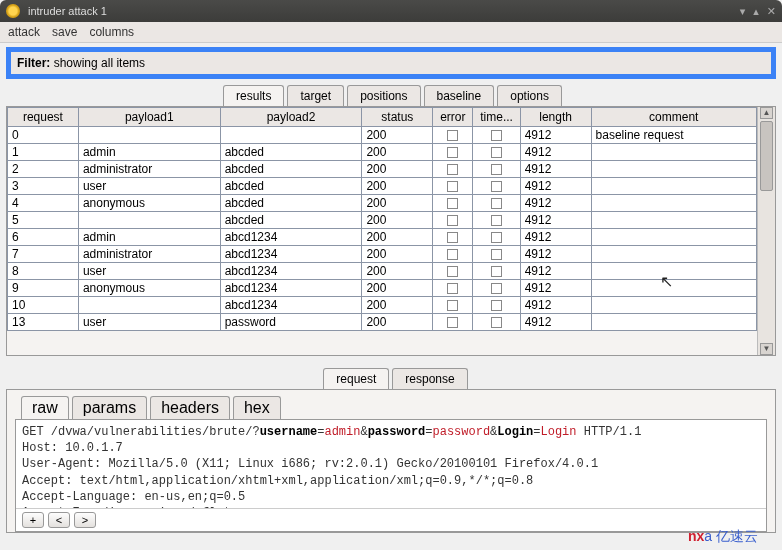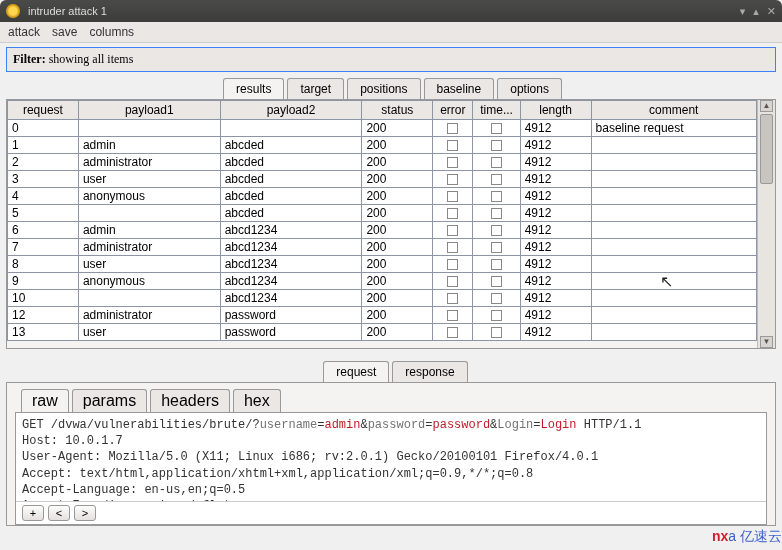--- a/index.html
+++ b/index.html
@@ -3,21 +3,21 @@
 <meta charset="utf-8">
 <style>
 * { box-sizing: border-box; margin: 0; padding: 0; }
 body { font-family: Arial, sans-serif; font-size: 12px; background: #f0f0f0; width: 782px; height: 550px; overflow: hidden; }
 .titlebar { background: linear-gradient(to bottom, #4a4a48, #3c3c3a); color: #ddd; height: 22px; display: flex; align-items: center; padding: 0 6px; font-size: 11px; border-radius: 6px 6px 0 0; }
 .titlebar-icon { width: 14px; height: 14px; background: radial-gradient(circle, #ffd54f 40%, #d4a017 60%); border-radius: 50%; margin-right: 8px; }
 .titlebar-title { flex: 1; text-align: left; }
 .titlebar-controls { display: flex; gap: 8px; color: #aaa; }
 .menubar { background: #ebe7e4; padding: 3px 8px; display: flex; gap: 12px; font-size: 12px; color: #333; border-bottom: 1px solid #ccc; }
 .menubar span { cursor: default; }
-.filterbar { margin: 4px 6px; padding: 4px 6px; border: 1px solid #3b82f6; background: #ebe7e4; font-size: 12px; font-family: Liberation Serif, serif; }
+.filterbar { margin: 4px 6px; padding: 4px 6px; border: 5px solid #3b82f6; background: #ebe7e4; font-size: 12px; }
 .filterbar b { font-weight: bold; }
 .tabrow { display: flex; padding-left: 6px; margin-top: 6px; justify-content: center; }
 .tab { padding: 3px 12px; border: 1px solid #999; border-bottom: none; background: #ebe7e4; margin-right: 3px; border-radius: 3px 3px 0 0; font-size: 12px; cursor: default; }
 .tab.active { background: #f5f3f1; position: relative; z-index: 2; }
 .panel { border: 1px solid #999; margin: 0 6px; background: #f5f3f1; }
 .results-container { display: flex; height: 248px; }
 .results-table-wrap { flex: 1; overflow: hidden; }
 .results-scrollbar { width: 18px; background: #e8e4e0; border-left: 1px solid #bbb; position: relative; }
 .scroll-thumb { position: absolute; top: 14px; left: 2px; right: 2px; height: 70px; background: #c8c4c0; border: 1px solid #999; border-radius: 2px; }
 .scroll-arrow { position: absolute; left: 2px; right: 2px; height: 12px; background: #d8d4d0; border: 1px solid #999; font-size: 8px; text-align: center; line-height: 10px; color: #555; }
@@ -28,25 +28,25 @@
 table.results td { border: 1px solid #8b95a6; padding: 1px 4px; height: 15px; background: #fff; overflow: hidden; white-space: nowrap; }
 table.results tr.selected td { background: #b8cce4; }
 table.results td.checkbox-cell { text-align: center; }
 .chkbox { display: inline-block; width: 11px; height: 11px; border: 1px solid #888; background: #fff; vertical-align: middle; }
 .mid-gap { height: 6px; }
 .subtabrow { display: flex; padding-left: 12px; margin-top: 2px; }
 .subtab { padding: 2px 10px; border: 1px solid #999; border-bottom: none; background: #ebe7e4; margin-right: 3px; border-radius: 3px 3px 0 0; font-size: 16px; }
 .subtab.active { background: #f5f3f1; }
 .rawpanel { border: 1px solid #999; margin: 0 6px 0 6px; background: #fff; }
 .rawtext { font-family: "Courier New", monospace; font-size: 12px; padding: 4px 6px; white-space: pre; overflow: hidden; line-height: 1.35; color: #333; height: 88px; }
-.rawtext .kw { color: #737373; }
+.rawtext .kw { color: #000000; font-weight: bold; }
 .rawtext .val { color: #c01c28; }
 .btnrow { display: flex; gap: 4px; padding: 3px 6px; border-top: 1px solid #ccc; align-items: center; }
 .smallbtn { border: 1px solid #999; background: linear-gradient(#fdfdfd,#e4e1de); padding: 1px 6px; font-size: 11px; border-radius: 3px; min-width: 22px; text-align: center; }
-.watermark { position: absolute; right: 0; bottom: 4px; font-size: 14px; color: #3a5fcd; }
+.watermark { position: absolute; right: 24px; bottom: 4px; font-size: 14px; color: #3a5fcd; }
 .watermark .nx { color: #d02030; font-weight: bold; }
 .cursor { position: absolute; left: 660px; top: 272px; font-size: 16px; color: #222; pointer-events: none; }
 .col-req{width:60px}.col-p1{width:120px}.col-p2{width:120px}.col-st{width:60px}.col-err{width:34px}.col-time{width:40px}.col-len{width:60px}.col-com{width:140px}
 </style>
 </head>
 <body>
 
 <div class="titlebar">
   <span class="titlebar-icon"></span>
   <span class="titlebar-title">intruder attack 1</span>
@@ -190,30 +190,20 @@
               <td>200</td>
               <td class="checkbox-cell"><span class="chkbox"></span></td>
               <td class="checkbox-cell"><span class="chkbox"></span></td>
               <td>4912</td>
               <td></td>
             </tr>
             <tr>
               <td>10</td>
               <td></td>
               <td>abcd1234</td>
-              <td>200</td>
-              <td class="checkbox-cell"><span class="chkbox"></span></td>
-              <td class="checkbox-cell"><span class="chkbox"></span></td>
-              <td>4912</td>
-              <td></td>
-            </tr>
-            <tr>
-              <td>12</td>
-              <td>administrator</td>
-              <td>password</td>
               <td>200</td>
               <td class="checkbox-cell"><span class="chkbox"></span></td>
               <td class="checkbox-cell"><span class="chkbox"></span></td>
               <td>4912</td>
               <td></td>
             </tr>
             <tr>
               <td>13</td>
               <td>user</td>
               <td>password</td>

